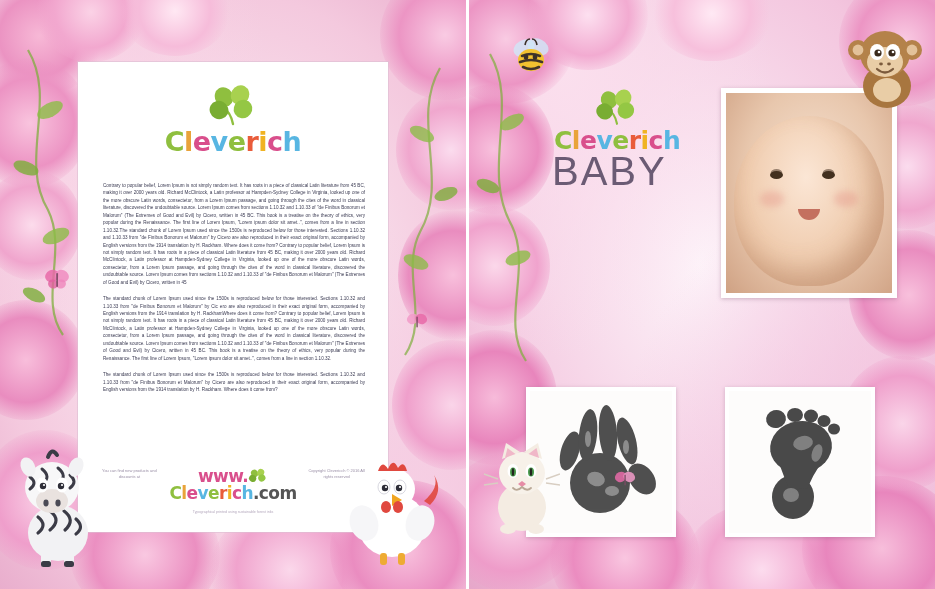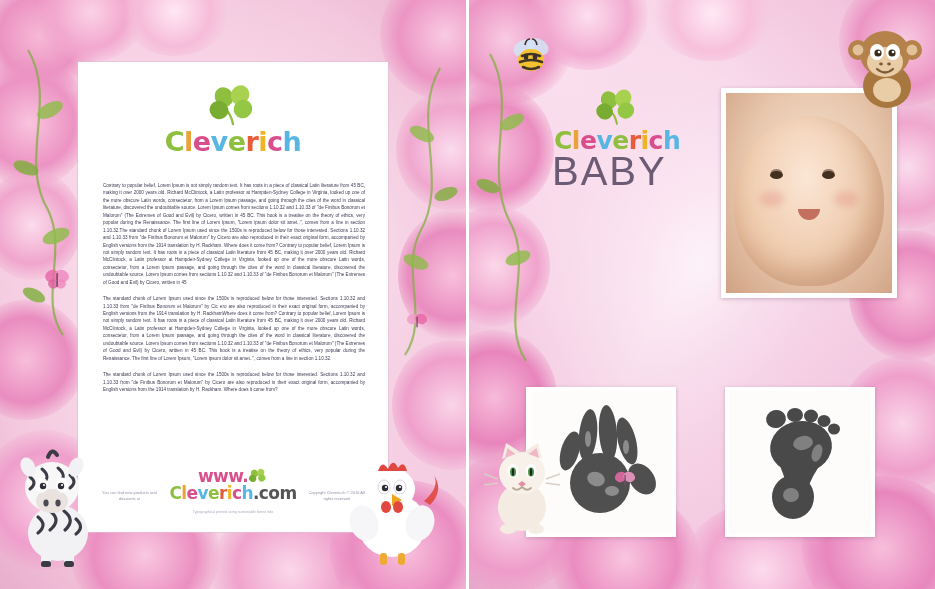--- a/index.html
+++ b/index.html
@@ -95,21 +95,21 @@
   .body-copy p { margin: 0 0 9px 0; }
 
   .footer {
     position: absolute;
     left: 0; bottom: 18px;
     width: 100%;
     padding: 0 22px;
   }
   .footer-row {
     display: flex;
-    align-items: flex-end;
+    align-items: flex-start;
     justify-content: space-between;
   }
   .footer-note {
     font-size: 4px;
     color: #9a8fa6;
     line-height: 1.5;
     width: 78px;
     text-align: center;
   }
   .footer-copy {

